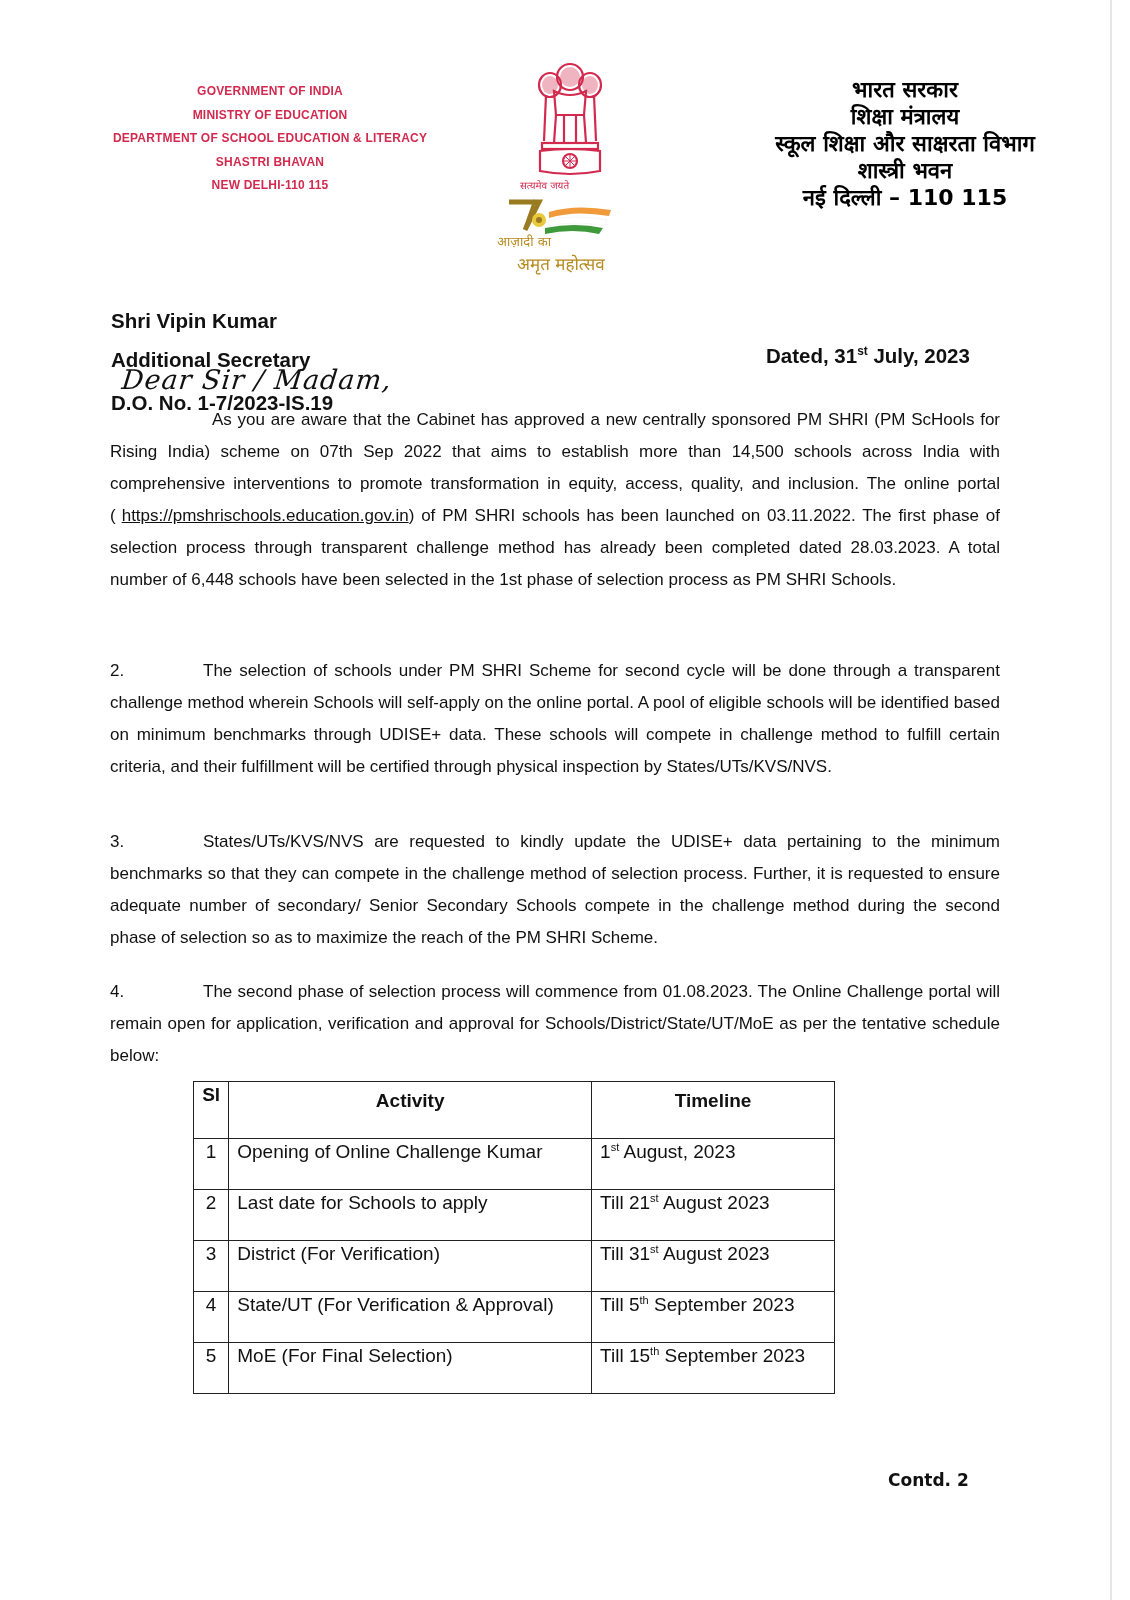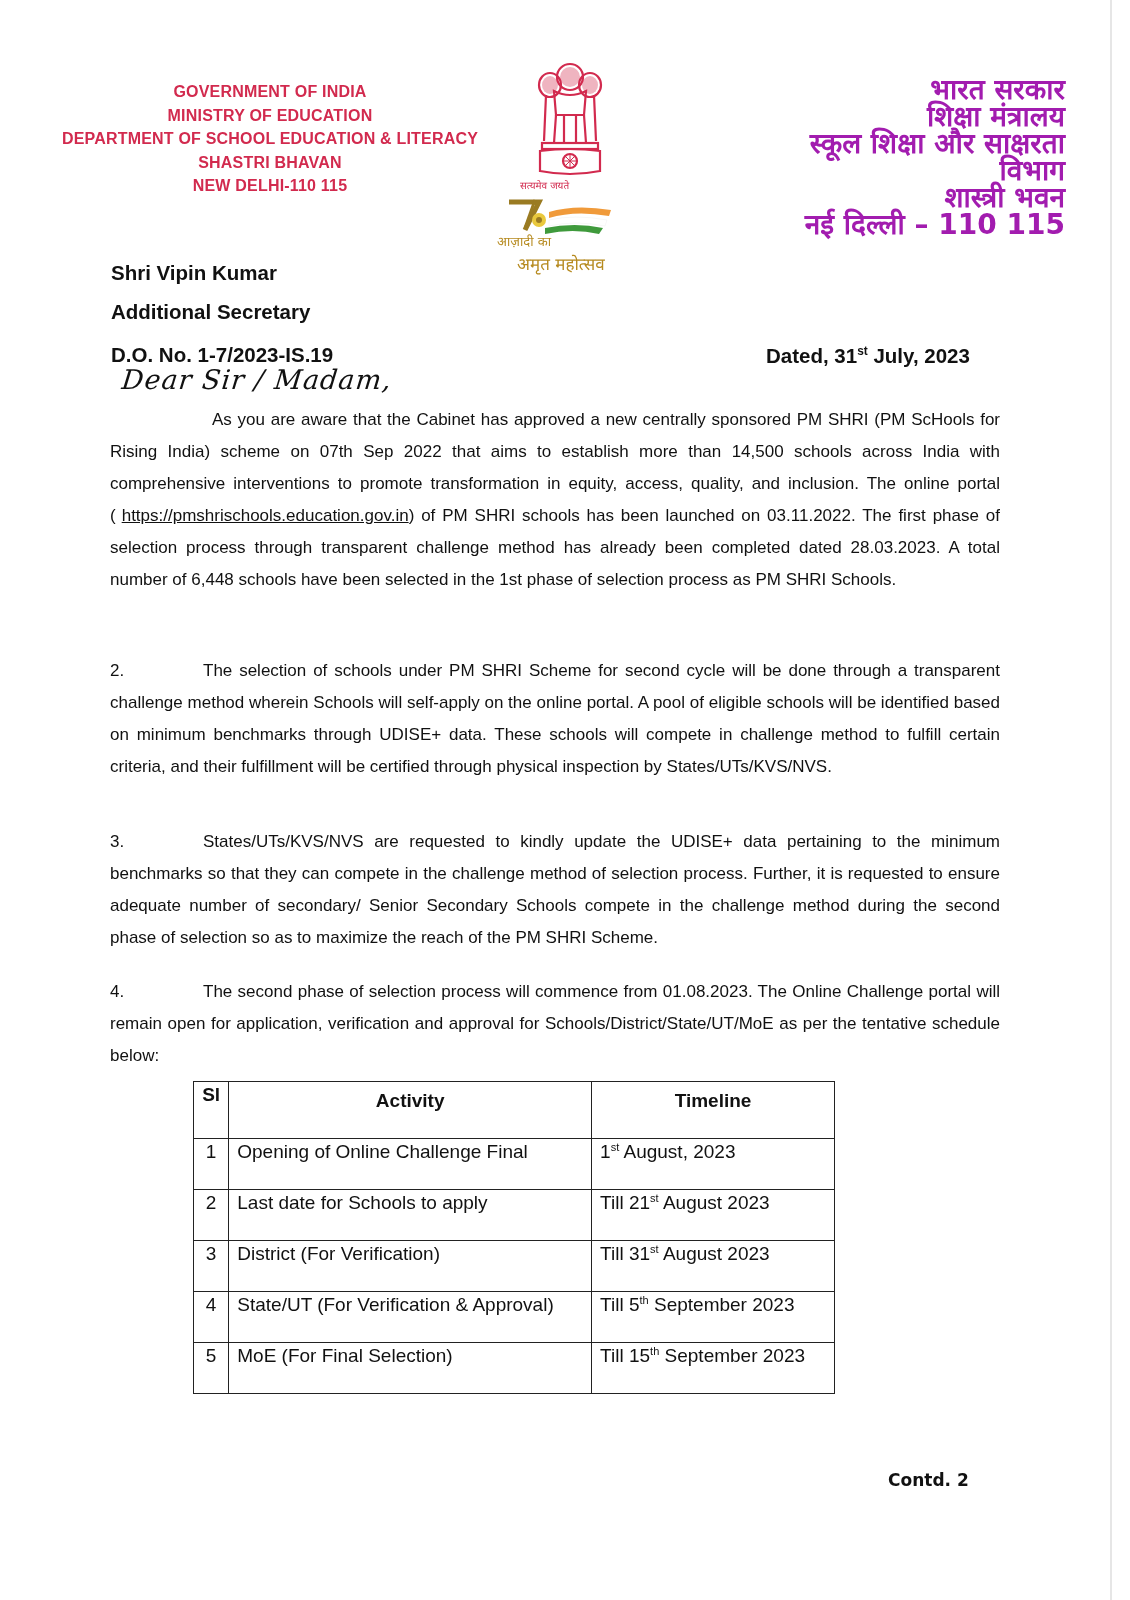--- a/index.html
+++ b/index.html
@@ -1,28 +1,28 @@
 <!DOCTYPE html>
 <html><head>
 <meta charset="utf-8">
 <style>
   html, body { margin:0; padding:0; background:#ffffff; }
   body { width:1130px; height:1600px; position:relative; overflow:hidden; font-family:"Liberation Sans", sans-serif; color:#111; }
   .page-edge { position:absolute; right:18px; top:0; width:2px; height:1600px; background:#e6e6e6; }
 
-  .hdr-en { position:absolute; left:60px; top:80px; width:420px; text-align:center; color:#d22a4e; font-weight:bold; font-size:16px; line-height:23.5px; letter-spacing:0.2px; }
-  .hdr-hi { position:absolute; left:745px; top:76px; width:320px; text-align:right; color:#a21caf; font-weight:bold; font-size:28px; line-height:27px; font-family:"DejaVu Sans", sans-serif; }
+  .hdr-en { position:absolute; left:60px; top:80px; width:420px; text-align:center; color:#d22a4e; font-weight:bold; font-size:12px; line-height:23.5px; letter-spacing:0.2px; }
+  .hdr-hi { position:absolute; left:745px; top:76px; width:320px; text-align:center; color:#000000; font-weight:bold; font-size:22px; line-height:27px; font-family:"DejaVu Sans", sans-serif; }
 
   .emblem { position:absolute; left:520px; top:55px; width:100px; height:140px; }
   .motto { position:absolute; left:520px; top:178px; width:100px; text-align:left; color:#d22a4e; font-size:10px; font-family:"DejaVu Sans", sans-serif; }
   .azadi { position:absolute; left:495px; top:198px; width:140px; height:80px; }
   .azadi-text1 { position:absolute; left:497px; top:232px; color:#b68a1f; font-size:13px; font-family:"DejaVu Sans", sans-serif; }
   .azadi-text2 { position:absolute; left:517px; top:252px; color:#b68a1f; font-size:17px; font-family:"DejaVu Sans", sans-serif; }
 
-  .sender { position:absolute; left:111px; font-weight:bold; font-size:20.5px; color:#111; }
+  .sender { position:absolute; left:111px; font-weight:bold; font-size:20.5px; color:#111;margin-top:48px; }
   .dated { position:absolute; left:766px; top:344px; font-weight:bold; font-size:20.5px; }
   sup { font-size:0.58em; vertical-align:super; line-height:0; }
 
   .salute { position:absolute; left:122px; top:364px; font-family:"DejaVu Serif", serif; font-style:italic; font-size:27px; color:#111; letter-spacing:1px; transform:skewX(-6deg); }
 
   .para { position:absolute; left:110px; width:890px; font-size:17px; line-height:32px; text-align:justify; color:#111; font-family:"Liberation Sans", sans-serif; }
   .para .indent { display:inline-block; width:102px; }
   .para .num { display:inline-block; width:93px; }
   .link { text-decoration:underline; color:#111;padding-left:6px; }
 
@@ -117,21 +117,21 @@
 
 <table class="sched">
   <tbody>
   <tr>
     <th class="c-sl">Sl</th>
     <th class="c-act">Activity</th>
     <th class="c-time">Timeline</th>
   </tr>
   <tr>
     <td class="c-sl">1</td>
-    <td class="c-act">Opening of Online Challenge Final</td>
+    <td class="c-act">Opening of Online Challenge Kumar</td>
     <td class="c-time"><span>1</span><sup>st</sup><span> August, 2023</span></td>
   </tr>
   <tr>
     <td class="c-sl">2</td>
     <td class="c-act">Last date for Schools to apply</td>
     <td class="c-time"><span>Till 21</span><sup>st</sup><span> August 2023</span></td>
   </tr>
   <tr>
     <td class="c-sl">3</td>
     <td class="c-act">District (For Verification)</td>

